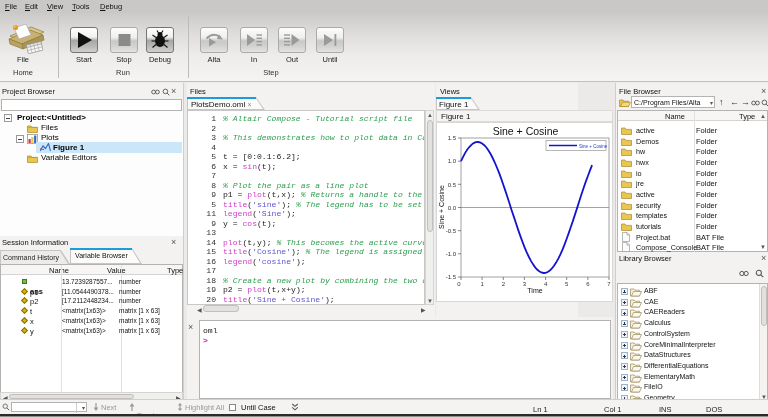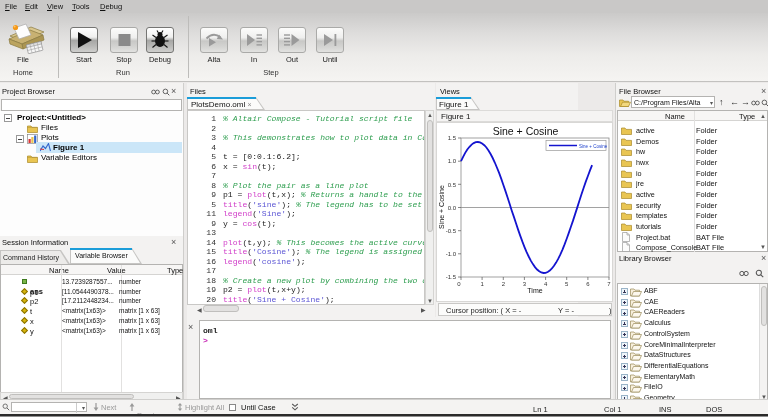--- a/index.html
+++ b/index.html
@@ -328,31 +328,26 @@
             <text x="19" y="86.7" text-anchor="end">0.0</text>
             <text x="19" y="109.9" text-anchor="end">-0.5</text>
             <text x="19" y="133" text-anchor="end">-1.0</text>
             <text x="19" y="156.2" text-anchor="end">-1.5</text>
     </g>
     <text x="98" y="170" text-anchor="middle" font-size="7" fill="#111" font-family="Liberation Sans,sans-serif">Time</text>
     <text x="7" y="84" text-anchor="middle" font-size="7" fill="#111" font-family="Liberation Sans,sans-serif" transform="rotate(-90 7 84)">Sine + Cosine</text>
   </svg>
  </div>
 
- <div class="abs" style="left:2px;top:220px;width:174px;height:13px;background:#fcfcfb;border:1px solid #c9c8c6;font-size:7.5px;color:#222;padding-top:2px;">
-  <span style="position:absolute;left:7px;">Cursor position: ( X = -</span>
-        <span style="position:absolute;left:119px;">Y = -</span>
-        <span style="position:absolute;left:170px;">)</span>
- </div>
 </div>
 
 <div class="abs" style="left:187px;top:317px;width:426px;height:83px;background:#f3f2f1;">
  <div class="xic" style="left:1px;top:5px">×</div>
  <div class="abs white" style="left:12px;top:3px;width:412px;height:79px;font-family:'Liberation Mono',monospace;font-size:8.1px;">
-  <div style="position:absolute;left:3px;top:5px;font-weight:bold;color:#222;">oml</div>
+  <div style="position:absolute;left:3px;top:5px;font-weight:normal;color:#222;">oml</div>
   <div style="position:absolute;left:3px;top:15px;font-weight:bold;color:#c829b4;">&gt;</div>
  </div>
 </div>
 
 <div class="abs" style="left:615px;top:83px;width:153px;height:169px;background:#f3f2f1;border-left:1px solid #cfcecc;">
  <div class="phead" style="left:3px;top:4px">File Browser</div>
  <div class="xic" style="left:145px;top:3px">×</div>
 
  <svg class="abs" style="left:3px;top:15px" width="12" height="9" viewBox="0 0 12 9">
         <path d="M0.5 2 L4 2 L5 3.2 L9.5 3.2 L9.5 8.5 L0.5 8.5 Z" fill="#e9c552" stroke="#a98a28" stroke-width="0.7"></path>

